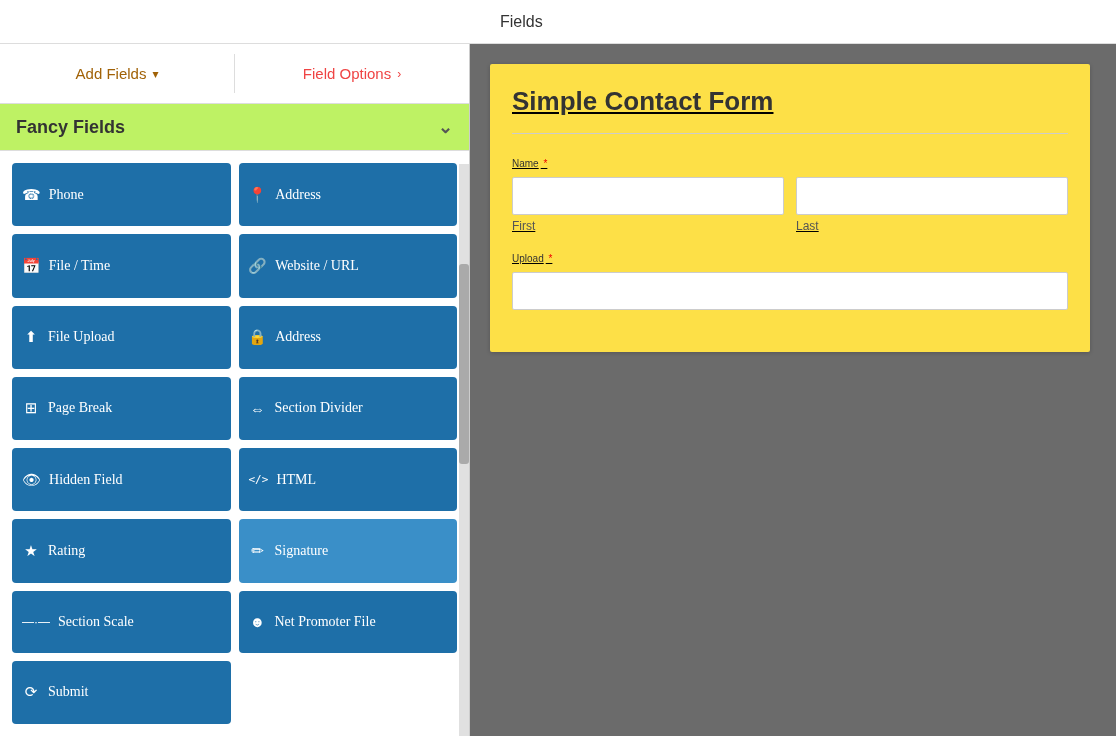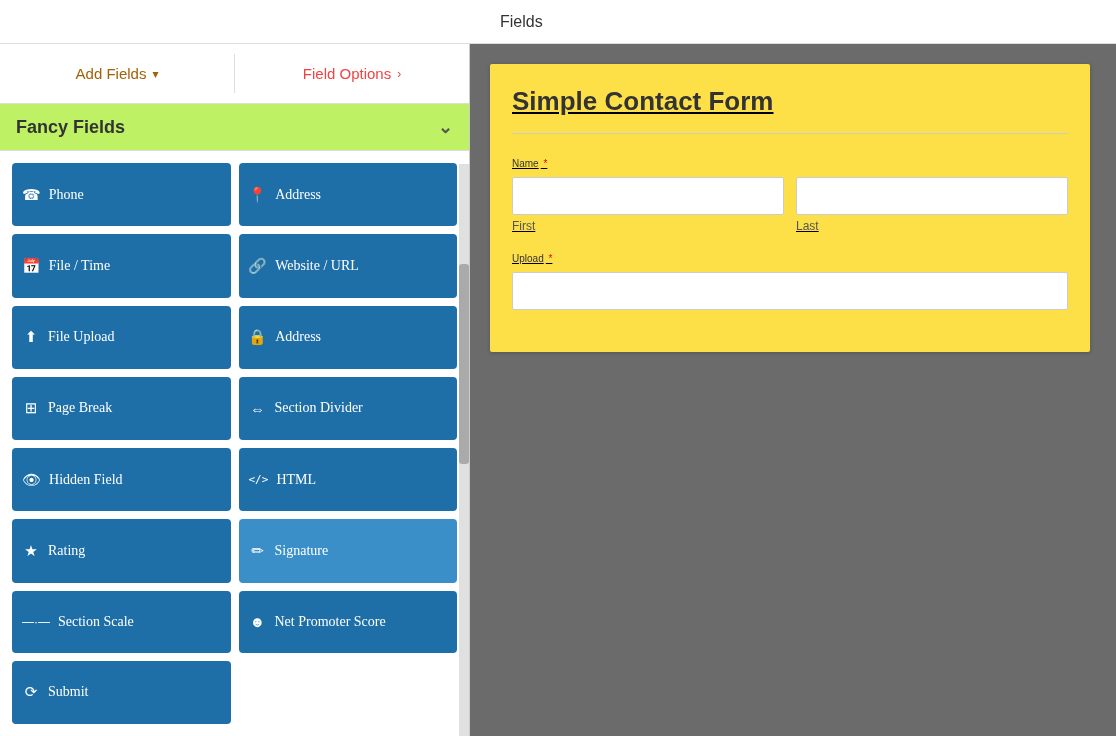--- a/index.html
+++ b/index.html
@@ -349,21 +349,21 @@
         <span class="field-btn-label">Signature</span>
       </button>
 
       <button class="field-btn">
         <span class="icon" style="font-size:12px;">—·—</span>
         <span class="field-btn-label">Section Scale</span>
       </button>
 
       <button class="field-btn">
         <span class="icon">☻</span>
-        <span class="field-btn-label">Net Promoter Score</span>
+        <span class="field-btn-label">Net Promoter File</span>
       </button>
 
       <button class="field-btn" style="visibility:visible; background:#1e6fa8;">
         <span class="icon">⟳</span>
         <span class="field-btn-label">Submit</span>
       </button>
 
     </div>
 
     <div class="scroll-track">

